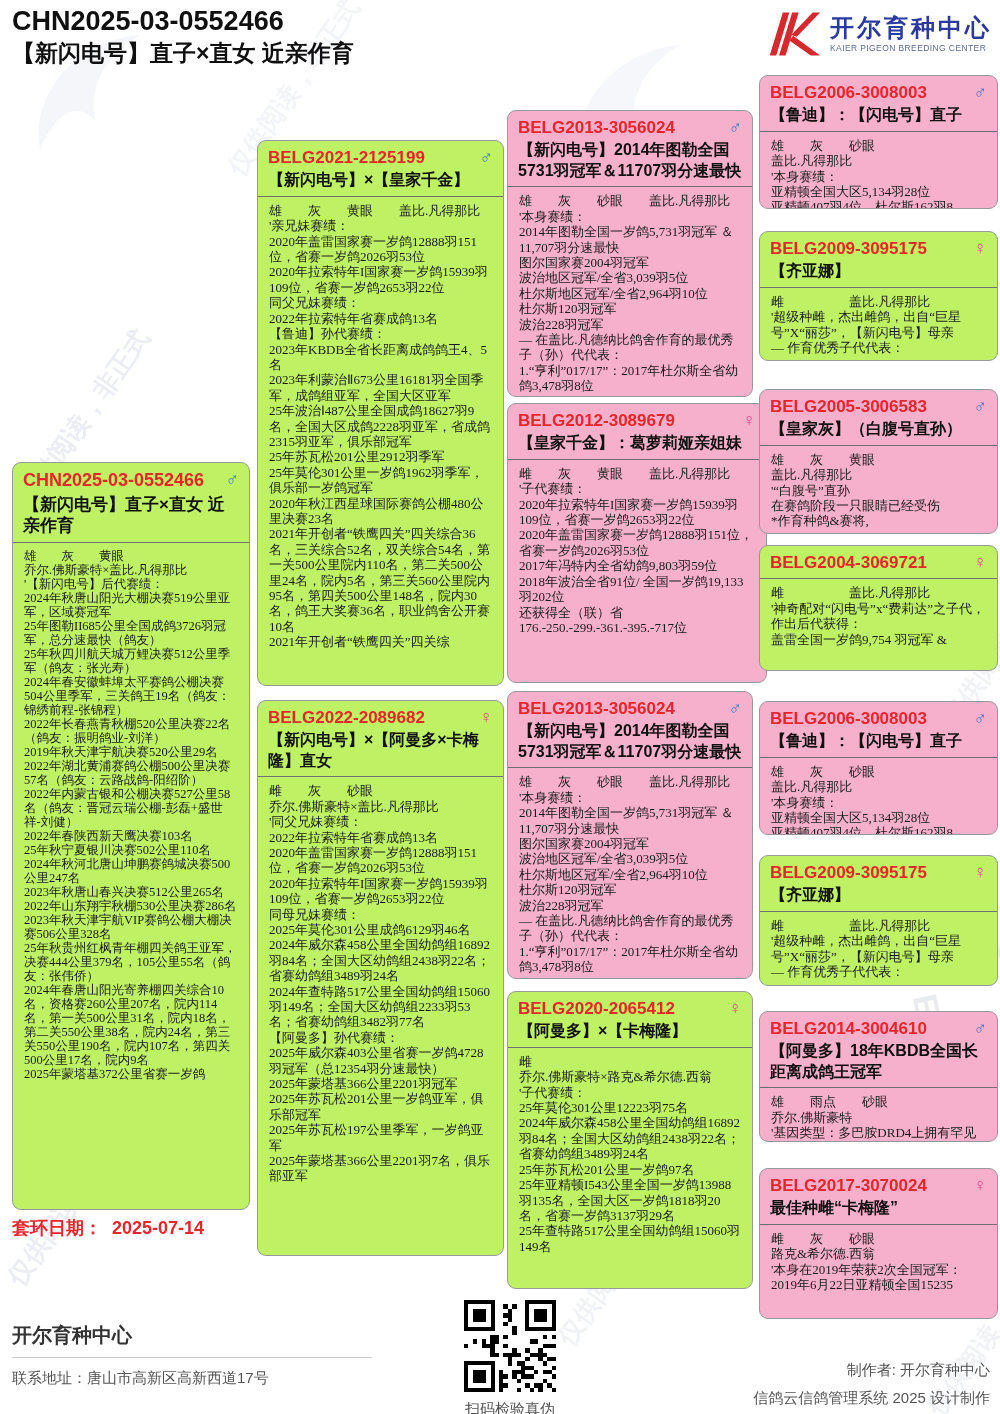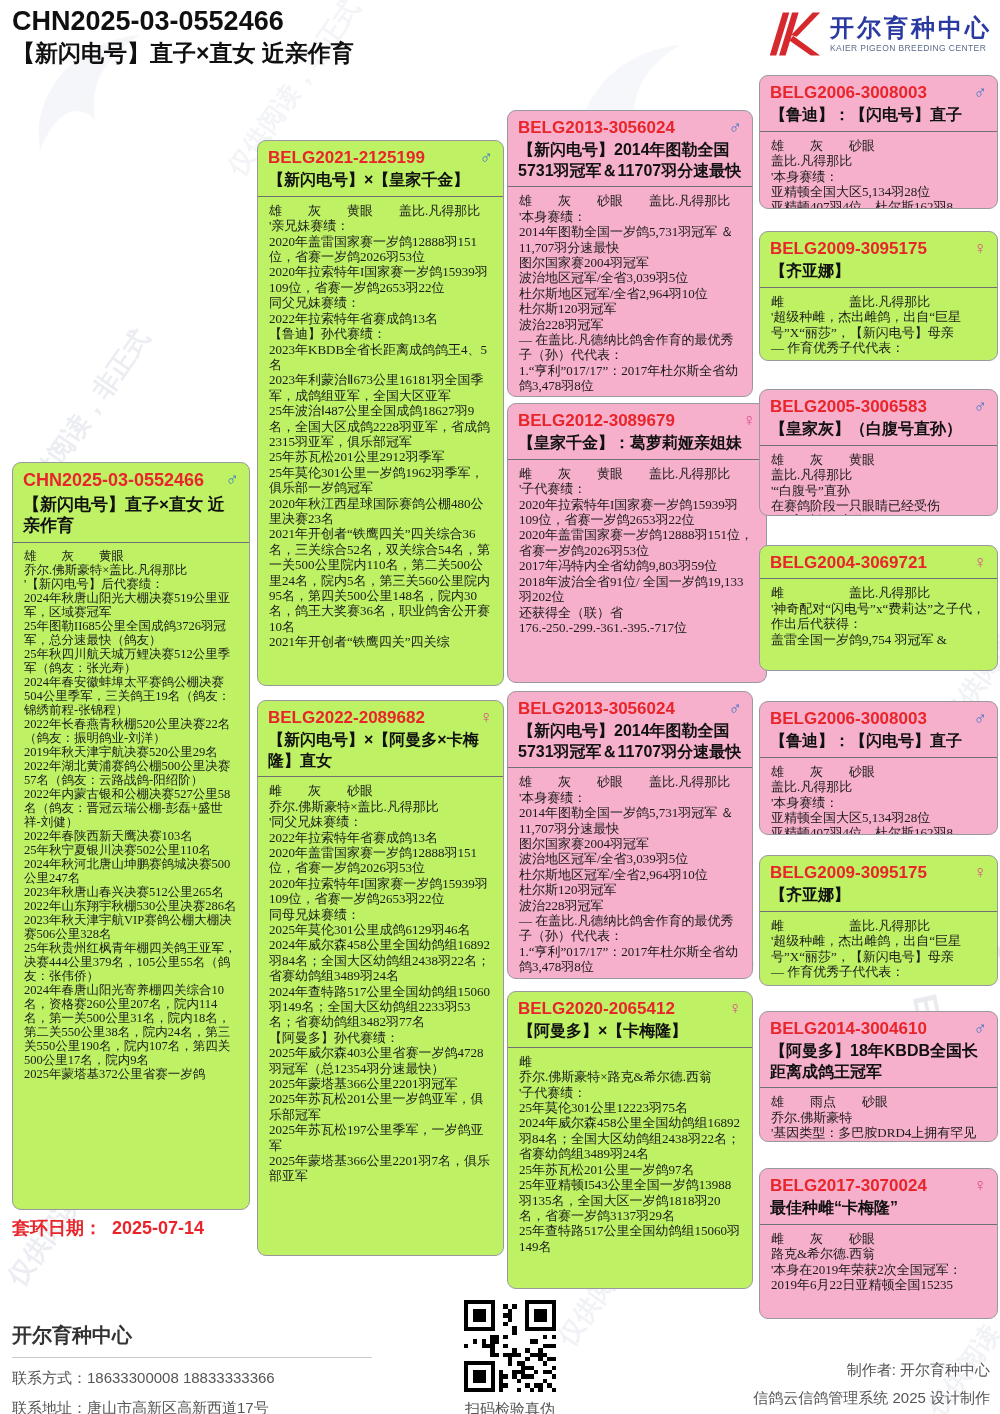--- a/index.html
+++ b/index.html
@@ -247,21 +247,21 @@
     <div class="box-head">
       <span class="ring">BELG2009-3095175</span>
       <span class="sex female">♀</span>
       <div class="subtitle">【齐亚娜】</div>
     </div>
     <div class="box-body">雌　　　　　盖比.凡得那比
 '超级种雌，杰出雌鸽，出自“巨星号”X“丽莎”，【新闪电号】母亲
 — 作育优秀子代代表：</div>
   </div>
 
-  <div class="box pink" style="left:759px;top:389px;width:239px;height:127px">
+  <div class="box pink" style="left:759px;top:389px;width:239px;height:145px">
     <div class="box-head">
       <span class="ring">BELG2005-3006583</span>
       <span class="sex male">♂</span>
       <div class="subtitle">【皇家灰】（白腹号直孙）</div>
     </div>
     <div class="box-body">雄　　灰　　黄眼
 盖比.凡得那比
 '“白腹号”直孙
 在赛鸽阶段一只眼睛已经受伤
 *作育种鸽&amp;赛将,</div>
@@ -319,21 +319,20 @@
       <div class="subtitle">最佳种雌“卡梅隆”</div>
     </div>
     <div class="box-body">雌　　灰　　砂眼
 路克&amp;希尔德.西翁
 '本身在2019年荣获2次全国冠军：
 2019年6月22日亚精顿全国15235</div>
   </div>
 
   <div class="f-left">
     <div class="f-company">开尔育种中心</div>
-    <div class="f-row"><span>联系方式：</span><span>18633300008 18833333366</span></div>
     <div class="f-row"><span>联系地址：</span><span>唐山市高新区高新西道17号</span></div>
   </div>
 
   <div class="f-qr">
     <div class="qr">
         <i style="grid-area:2/10"></i>
         <i style="grid-area:2/12"></i>
         <i style="grid-area:3/11"></i>
         <i style="grid-area:4/10"></i>
         <i style="grid-area:4/11"></i>

